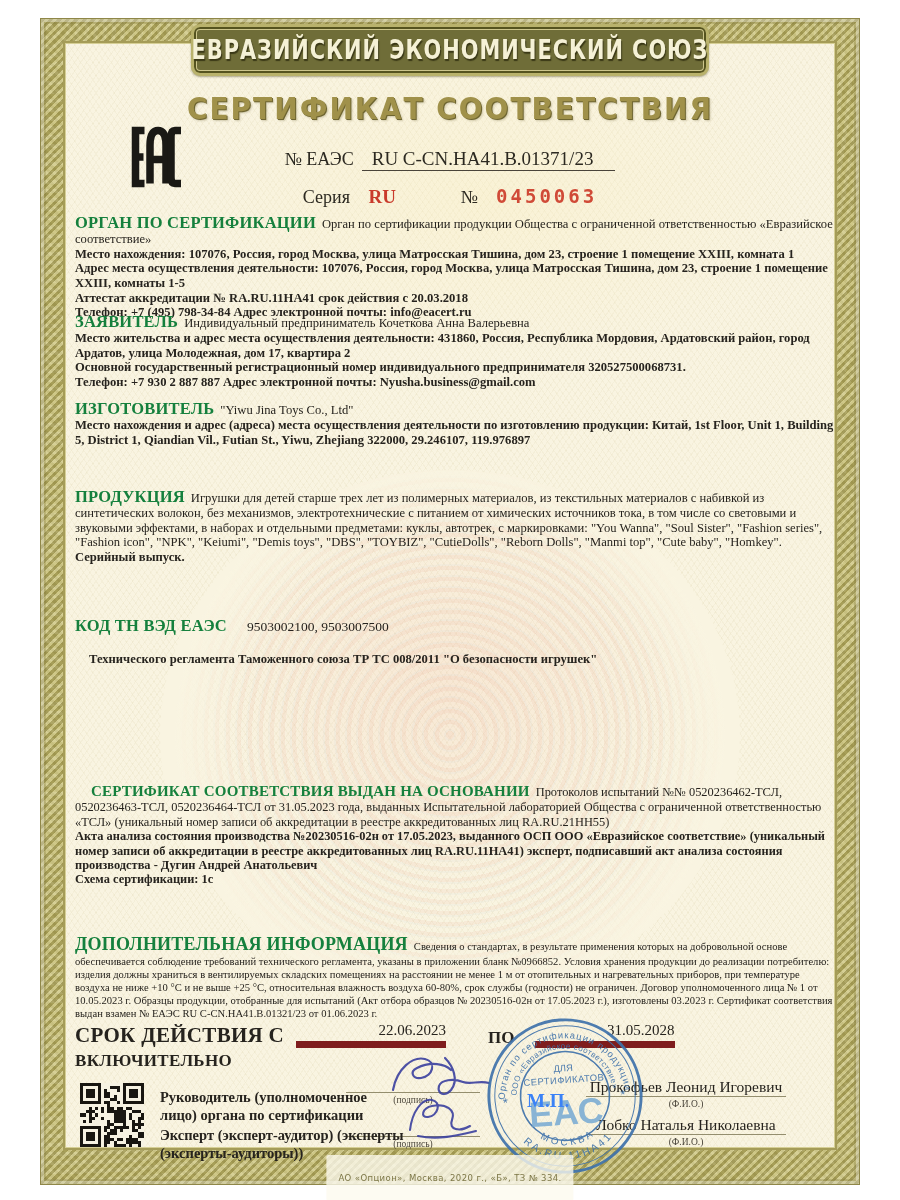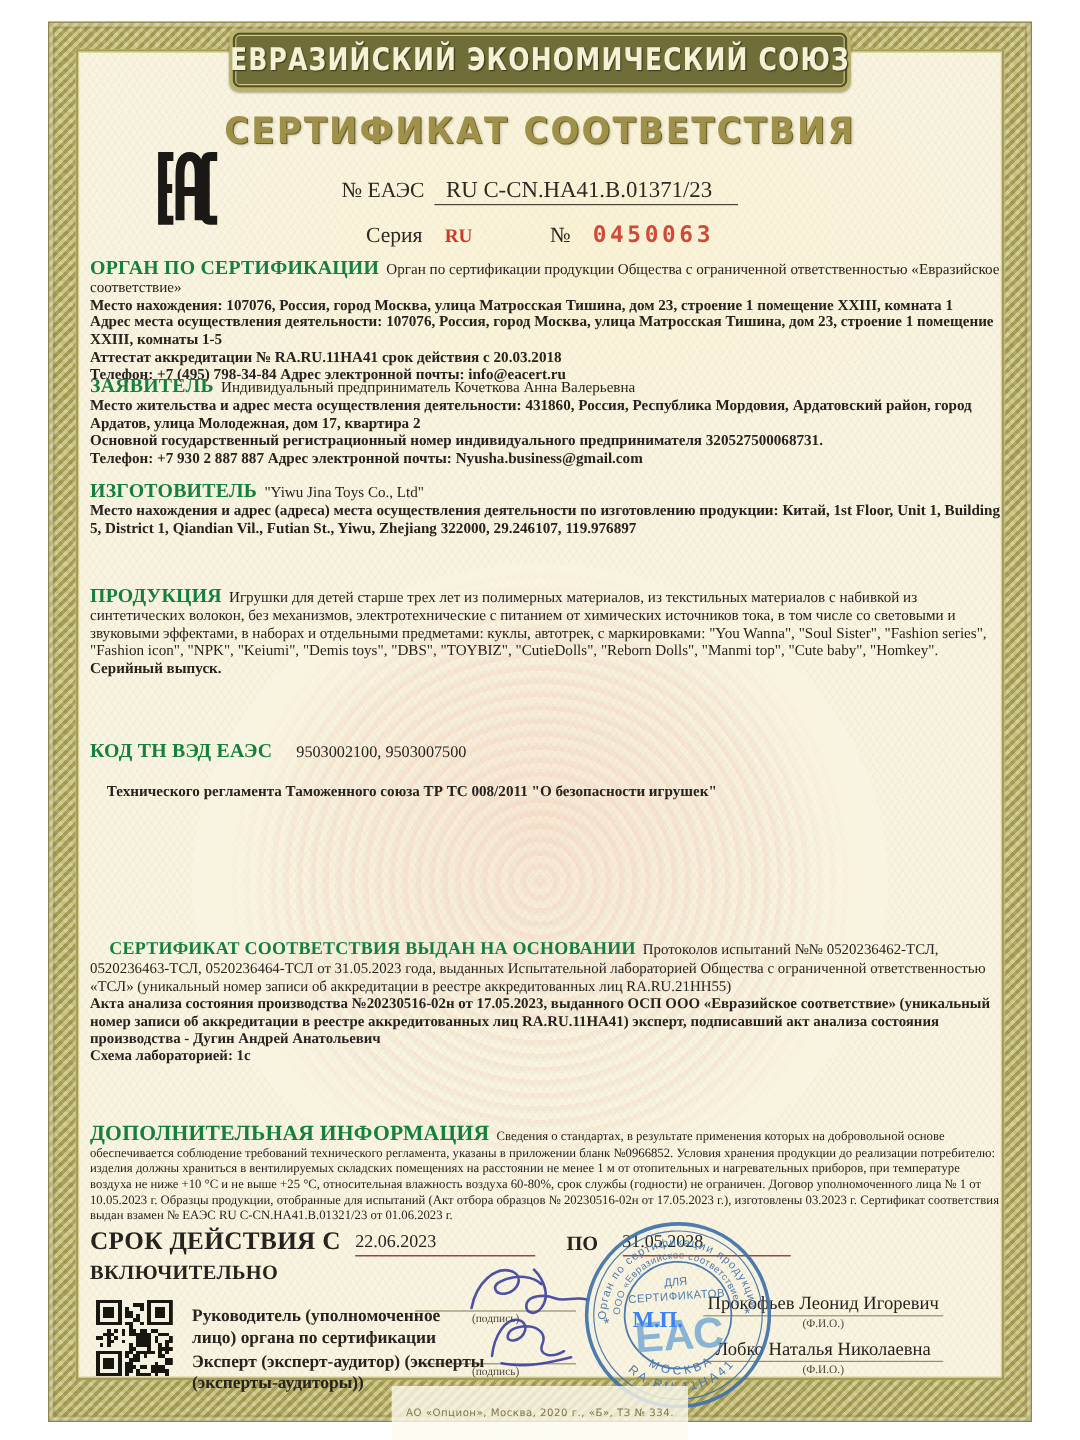--- a/index.html
+++ b/index.html
@@ -63,21 +63,21 @@
     position:absolute;left:0;top:148px;width:100%;text-align:center;z-index:4;
     font-size:18px;color:#2c2921;
   }
   .cert-no-line .val{
     font-size:19px;border-bottom:1.5px solid #4a443a;padding:0 22px 1px 10px;margin-left:8px;
   }
   .series-line{
     position:absolute;left:0;top:185px;width:100%;text-align:center;z-index:4;
     font-size:18px;color:#2c2921;
   }
-  .series-line .red{color:#c93a2b;font-weight:bold;font-size:16px;}
+  .series-line .red{color:#c93a2b;font-weight:bold;font-size:19px;}
   .series-line .series-val{margin-left:14px;margin-right:60px;}
   .series-line .serial{
     font-family:"DejaVu Sans Mono", monospace;font-weight:bold;font-size:19px;
     letter-spacing:3px;color:#d04a37;margin-left:14px;
   }
   
   .sec{position:absolute;left:75px;width:762px;z-index:3;font-size:12.6px;line-height:1.16;}
   .sec .h{font-weight:bold;font-size:16.5px;letter-spacing:.2px;color:#15803d;padding-right:6px;}
   .sec .h.small{font-size:15px;margin-left:16px;}
   .sec .h.big{font-size:18px;}
@@ -90,25 +90,25 @@
   #sec-tnved{top:616px;}
   #sec-tnved .val{font-size:13.5px;padding-left:14px;}
   #sec-requirements{top:652px;}
   #sec-requirements .ln{padding-left:14px;}
   #sec-basis{top:783px;font-size:12.4px;}
   #sec-additional{top:934px;font-size:10.6px;line-height:1.22;}
   
   .validity{position:absolute;left:75px;top:1022px;width:762px;z-index:3;display:flex;align-items:flex-end;}
   .validity .lbl{font-weight:bold;font-size:21px;letter-spacing:.3px;}
   .validity .date{
-    font-size:15px;text-align:left;border-bottom:1px solid #7f1d1d;padding-bottom:2px;
+    font-size:15px;text-align:right;border-bottom:7px solid #7f1d1d;padding-bottom:2px;
   }
   .validity .d1{width:150px;margin-left:12px;}
   .validity .d2{width:140px;margin-left:20px;}
-  .validity .po{margin-left:26px;font-weight:bold;font-size:17px;}
+  .validity .po{margin-left:42px;font-weight:bold;font-size:17px;}
   .inclusive{position:absolute;left:75px;top:1051px;font-weight:bold;font-size:17px;letter-spacing:.3px;z-index:3;}
   
   .qr{position:absolute;left:80px;top:1083px;width:64px;height:64px;z-index:3;}
   .sig-label{position:absolute;font-weight:bold;font-size:14.5px;line-height:1.25;z-index:3;}
   #lbl-head{left:160px;top:1088px;width:240px;}
   #lbl-expert{left:160px;top:1126px;width:280px;}
   .sig-line{position:absolute;border-bottom:1px solid #948e6e;z-index:2;}
   .sig-cap{position:absolute;font-size:9.5px;color:#4a453a;text-align:center;z-index:3;}
   .name{position:absolute;font-size:15.5px;text-align:center;z-index:2;white-space:nowrap;}
   .sig-svg{position:absolute;z-index:5;}
@@ -187,21 +187,21 @@
   <p><span class="h">КОД ТН ВЭД ЕАЭС</span><span class="val">9503002100, 9503007500</span></p>
 </div>
 
 <div class="sec" id="sec-requirements">
   <div class="ln">Технического регламента Таможенного союза ТР ТС 008/2011 "О безопасности игрушек"</div>
 </div>
 
 <div class="sec" id="sec-basis">
   <p><span class="h small">СЕРТИФИКАТ СООТВЕТСТВИЯ  ВЫДАН НА ОСНОВАНИИ</span><span>Протоколов испытаний №№ 0520236462-ТСЛ, 0520236463-ТСЛ, 0520236464-ТСЛ от 31.05.2023 года, выданных Испытательной лабораторией Общества с ограниченной ответственностью «ТСЛ» (уникальный номер записи об аккредитации в реестре аккредитованных лиц RA.RU.21НН55)</span></p>
   <div class="ln">Акта анализа состояния производства №20230516-02н от 17.05.2023, выданного ОСП ООО «Евразийское соответствие» (уникальный номер записи об аккредитации в реестре аккредитованных лиц RA.RU.11НА41) эксперт, подписавший акт анализа состояния производства - Дугин Андрей Анатольевич</div>
-  <div class="ln">Схема лабораторией: 1с</div>
+  <div class="ln">Схема сертификации: 1с</div>
 </div>
 
 <div class="sec" id="sec-additional">
   <p><span class="h big">ДОПОЛНИТЕЛЬНАЯ ИНФОРМАЦИЯ</span><span>Сведения о стандартах, в результате применения которых на добровольной основе обеспечивается соблюдение требований технического регламента, указаны в приложении бланк №0966852. Условия хранения продукции до реализации потребителю: изделия должны храниться в вентилируемых складских помещениях на расстоянии не менее 1 м от отопительных и нагревательных приборов, при температуре воздуха не ниже +10 °С и не выше +25 °С, относительная влажность воздуха 60-80%, срок службы (годности) не ограничен. Договор уполномоченного лица № 1 от 10.05.2023 г. Образцы продукции, отобранные для испытаний (Акт отбора образцов № 20230516-02н от 17.05.2023 г.), изготовлены 03.2023 г. Сертификат соответствия выдан взамен № ЕАЭС RU C-CN.НА41.B.01321/23 от 01.06.2023 г.</span></p>
 </div>
 
 <div class="validity">
   <span class="lbl">СРОК ДЕЙСТВИЯ С</span>
   <span class="date d1">22.06.2023</span>
   <span class="po">ПО</span>

